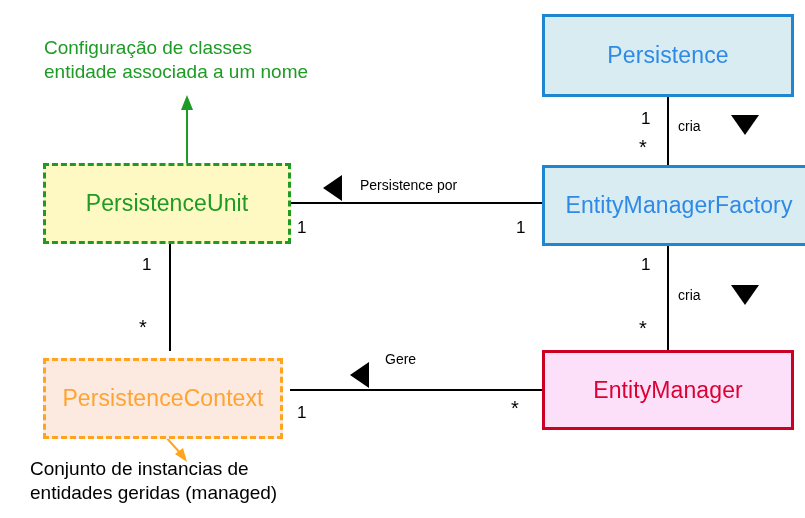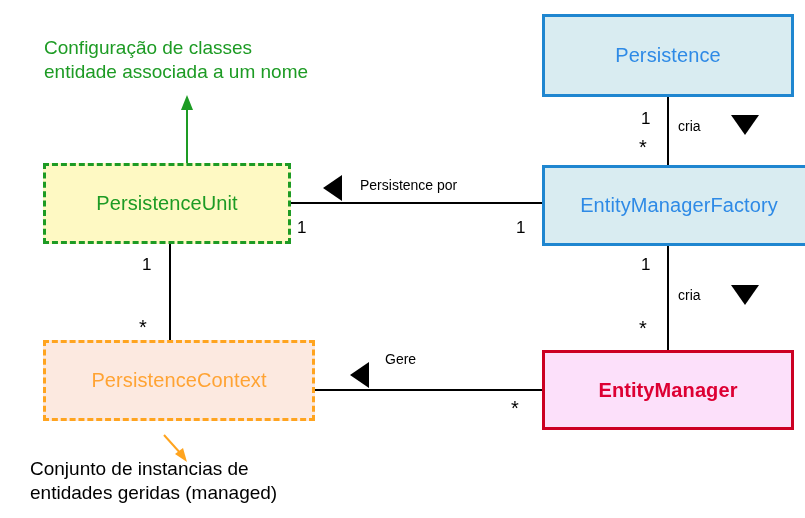--- a/index.html
+++ b/index.html
@@ -16,34 +16,33 @@
     overflow: hidden;
     border-radius: 9px;
   }
   .node {
     position: absolute;
     box-sizing: border-box;
     display: flex;
     align-items: center;
     justify-content: center;
     text-align: center;
-    font-size: 20px;
+    font-size: 23px;
     letter-spacing: 0.1px;
   }
   
   .node-blue {
     background: #d9ecf1;
     border: 3px solid #1f86d0;
     color: #2e8ae6;
   }
   .node-pink {
     background: #fce0fa;
     border: 3px solid #cc0022;
     color: #dd0033;
-    font-weight: bold;
   }
   .node-green {
     background: #fef9c3;
     border: 3px dashed #1d9b24;
     color: #1d9b24;
   }
   .node-orange {
     background: #fce9e0;
     border: 3px dashed #ffa41f;
     color: #ffa333;
@@ -167,17 +166,17 @@
   </div>
 
   <div class="node node-pink" style="left:542px; top:350px; width:252px; height:80px;">
     <span>EntityManager</span>
   </div>
 
   <div class="node node-green" style="left:43px; top:163px; width:248px; height:81px;">
     <span>PersistenceUnit</span>
   </div>
 
-  <div class="node node-orange" style="left:43px; top:340px; width:272px; height:81px;">
+  <div class="node node-orange" style="left:43px; top:358px; width:240px; height:81px;">
     <span>PersistenceContext</span>
   </div>
 
 </div>
 
 </body></html>

